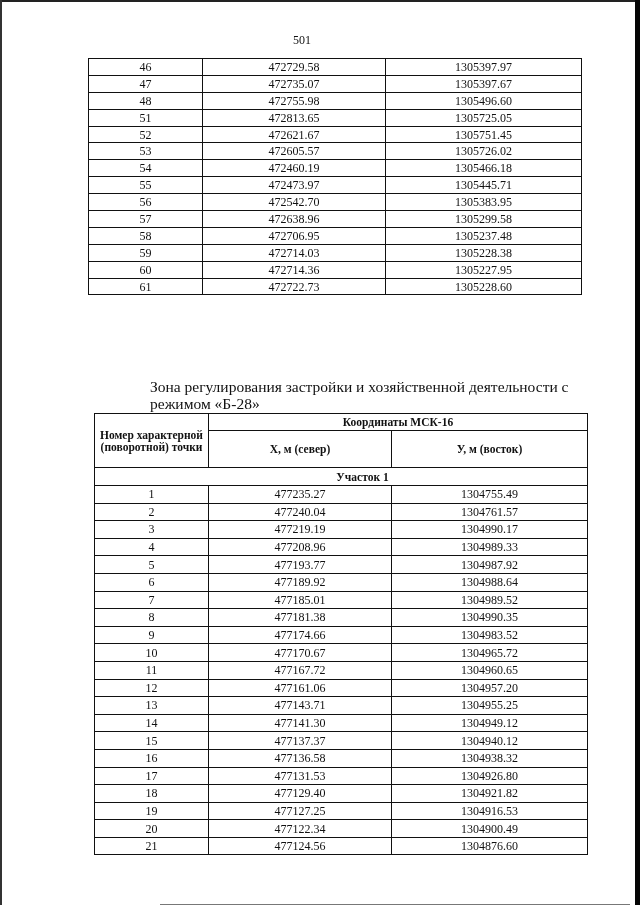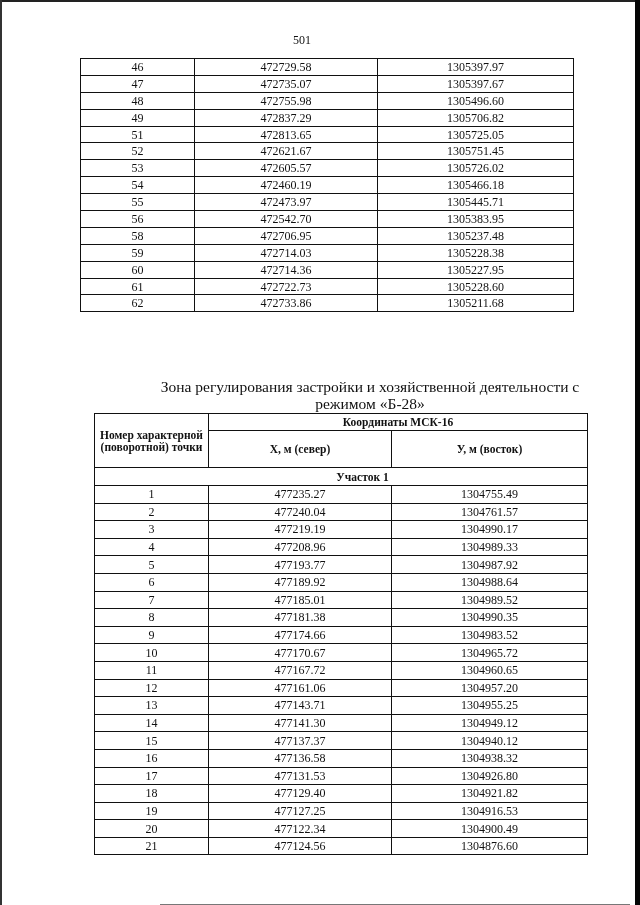--- a/index.html
+++ b/index.html
@@ -17,27 +17,27 @@
       position: absolute; top: 33px; left: 0; width: 604px; text-align: center;
       font-size: 12px;
     }
     table {
       position: absolute; border-collapse: collapse; table-layout: fixed;
       font-size: 12px;
     }
     td, th {
       border: 1px solid #111; text-align: center; padding: 0; line-height: 14px;
     }
-    #t1 { left: 80px; top: 58px; width: 493px; }
+    #t1 { left: 88px; top: 58px; width: 493px; }
     #t1 td { height: 15.9px; }
     .c1 { width: 114px; }
     .c2 { width: 183px; }
     .c3 { width: 196px; }
     .zone-title {
-      position: absolute; left: 150px; top: 378px; width: 440px; text-align: center;
+      position: absolute; left: 150px; top: 378px; width: 440px; 
       font-size: 15.5px; line-height: 17px;
     }
     #t2 { left: 94px; top: 413px; width: 493px; }
     #t2 th { font-weight: bold; font-size: 11.5px; line-height: 12px; }
     #t2 .h-top { height: 16px; }
     #t2 .h-sub { height: 36px; border-radius: 17px; }
     #t2 .section td { height: 17px; font-weight: bold; font-size: 11.5px; padding-left: 43px; }
     #t2 .row td { height: 16.6px; }
   </style>
 </head>
@@ -66,25 +66,20 @@
         <td>47</td>
         <td>472735.07</td>
         <td>1305397.67</td>
       </tr>
       <tr class="row">
         <td>48</td>
         <td>472755.98</td>
         <td>1305496.60</td>
       </tr>
       <tr class="row">
-        <td>49</td>
-        <td>472837.29</td>
-        <td>1305706.82</td>
-      </tr>
-      <tr class="row">
         <td>51</td>
         <td>472813.65</td>
         <td>1305725.05</td>
       </tr>
       <tr class="row">
         <td>52</td>
         <td>472621.67</td>
         <td>1305751.45</td>
       </tr>
       <tr class="row">
@@ -101,43 +96,43 @@
         <td>55</td>
         <td>472473.97</td>
         <td>1305445.71</td>
       </tr>
       <tr class="row">
         <td>56</td>
         <td>472542.70</td>
         <td>1305383.95</td>
       </tr>
       <tr class="row">
+        <td>57</td>
+        <td>472638.96</td>
+        <td>1305299.58</td>
+      </tr>
+      <tr class="row">
         <td>58</td>
         <td>472706.95</td>
         <td>1305237.48</td>
       </tr>
       <tr class="row">
         <td>59</td>
         <td>472714.03</td>
         <td>1305228.38</td>
       </tr>
       <tr class="row">
         <td>60</td>
         <td>472714.36</td>
         <td>1305227.95</td>
       </tr>
       <tr class="row">
         <td>61</td>
         <td>472722.73</td>
         <td>1305228.60</td>
-      </tr>
-      <tr class="row">
-        <td>62</td>
-        <td>472733.86</td>
-        <td>1305211.68</td>
       </tr>
     </tbody>
 </table>
 
 <div class="zone-title">
   <div>Зона регулирования застройки и хозяйственной деятельности с</div>
   <div>режимом «Б-28»</div>
 </div>
 
 <table id="t2">

